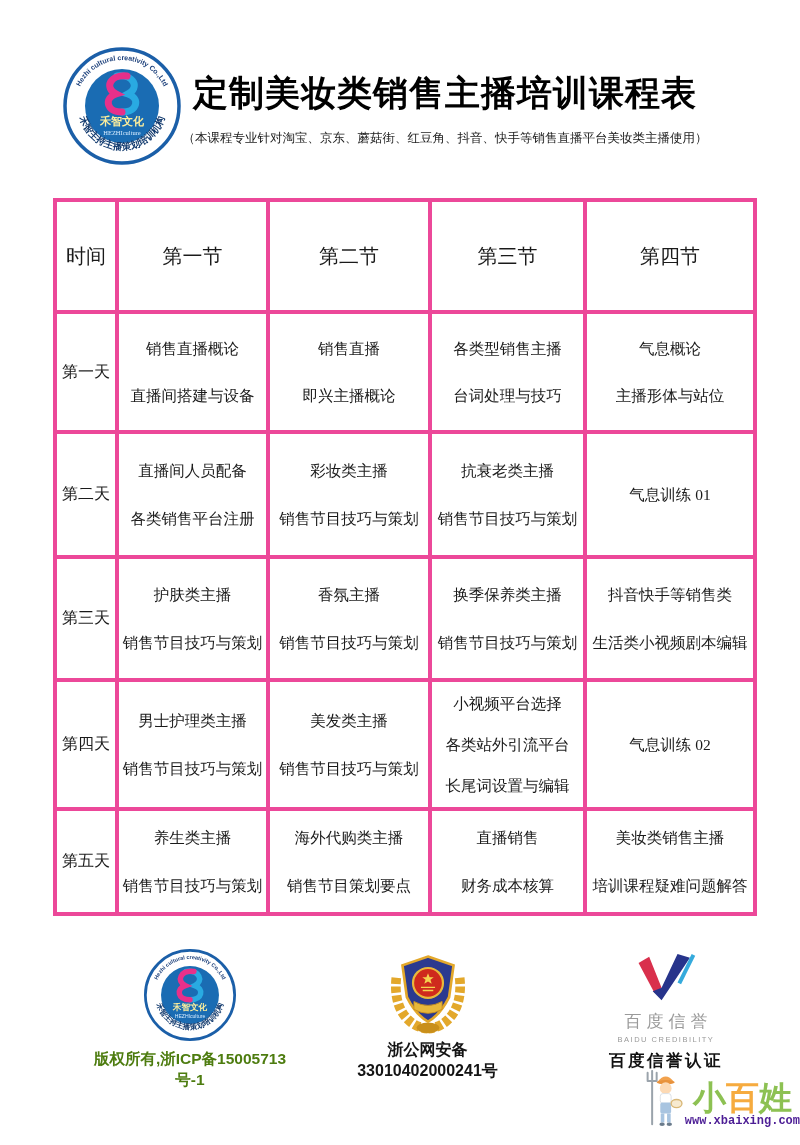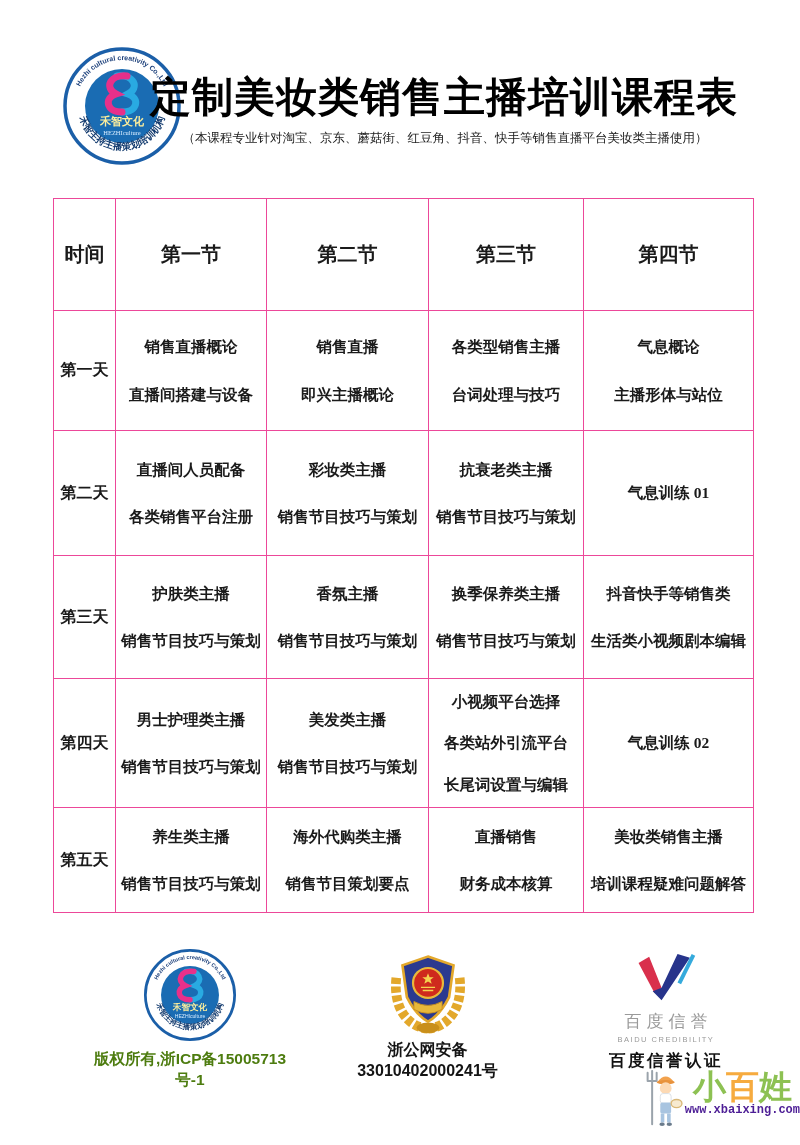--- a/index.html
+++ b/index.html
@@ -1,29 +1,29 @@
 <!DOCTYPE html>
 <html><head>
 <meta charset="utf-8">
 <style>
   html,body{margin:0;padding:0;background:#ffffff;}
   .page{position:relative;width:800px;height:1145px;background:#ffffff;overflow:hidden;
         font-family:"Liberation Serif","DejaVu Serif",serif;color:#1a1a1a;}
 
   
   .logo-top{position:absolute;left:62px;top:46px;}
-  .title{position:absolute;left:150px;top:70px;width:590px;margin:0;
-         font-size:41px;font-weight:bold;letter-spacing:1px;color:#000;}
+  .title{position:absolute;left:150px;top:70px;width:590px;margin:0;text-align:center;
+         font-size:35px;font-weight:bold;letter-spacing:1px;color:#000;}
   .subtitle{position:absolute;left:130px;top:130px;width:630px;text-align:center;
             font-size:12.5px;color:#1a1a1a;}
 
   
   .schedule{position:absolute;left:53px;top:198px;width:700px;border-collapse:collapse;table-layout:fixed;}
-  .schedule th,.schedule td{border:1px solid #ec4899;text-align:center;vertical-align:middle;
-                            font-weight:bold;padding:0;}
+  .schedule th,.schedule td{border:4px solid #ec4899;text-align:center;vertical-align:middle;
+                            font-weight:normal;padding:0;}
   .schedule thead th{font-size:20px;}
   .rh0{height:112px;} .rh1{height:120px;} .rh2{height:125px;}
   .rh3{height:123px;} .rh4{height:129px;} .rh5{height:105px;}
   .day{font-size:16px;}
   .cell{display:flex;flex-direction:column;align-items:center;justify-content:flex-start;
         gap:30px;font-size:15.5px;line-height:1.1;}
   .cell.tight{gap:24px;}
 
   
   .footer-left{position:absolute;left:80px;top:948px;width:220px;text-align:center;
@@ -32,21 +32,21 @@
   .footer-center{position:absolute;left:330px;top:946px;width:195px;text-align:center;
                  font-family:"Liberation Sans","DejaVu Sans",sans-serif;}
   .police-text{margin-top:2px;font-size:16px;font-weight:bold;color:#141414;}
   .footer-right{position:absolute;left:596px;top:952px;width:140px;text-align:center;
                 font-family:"Liberation Sans","DejaVu Sans",sans-serif;}
   .baidu-name{color:#9a9a9a;font-size:17px;letter-spacing:5px;padding-left:5px;margin-top:2px;}
   .baidu-en{color:#9a9a9a;font-size:7.5px;letter-spacing:1.5px;margin-top:2px;}
   .baidu-cert{color:#111;font-size:16.5px;font-weight:bold;letter-spacing:2.5px;margin-top:6px;}
 
   
-  .watermark{position:absolute;left:644px;top:1070px;width:156px;display:flex;gap:1px;}
+  .watermark{position:absolute;left:644px;top:1070px;width:156px;display:flex;align-items:flex-end;gap:1px;}
   .wm-text{display:flex;flex-direction:column;align-items:center;}
   .wm-name{font-size:33px;font-weight:bold;line-height:1;font-family:"DejaVu Sans",sans-serif;}
   .wm-name .g{color:#8dc153;} .wm-name .o{color:#f6ab3f;}
   .wm-url{font-family:"Liberation Mono","DejaVu Sans Mono",monospace;font-size:12px;
           font-weight:bold;color:#4c1d95;margin-top:0px;}
 </style>
 </head>
 <body>
 
 <div class="page">

